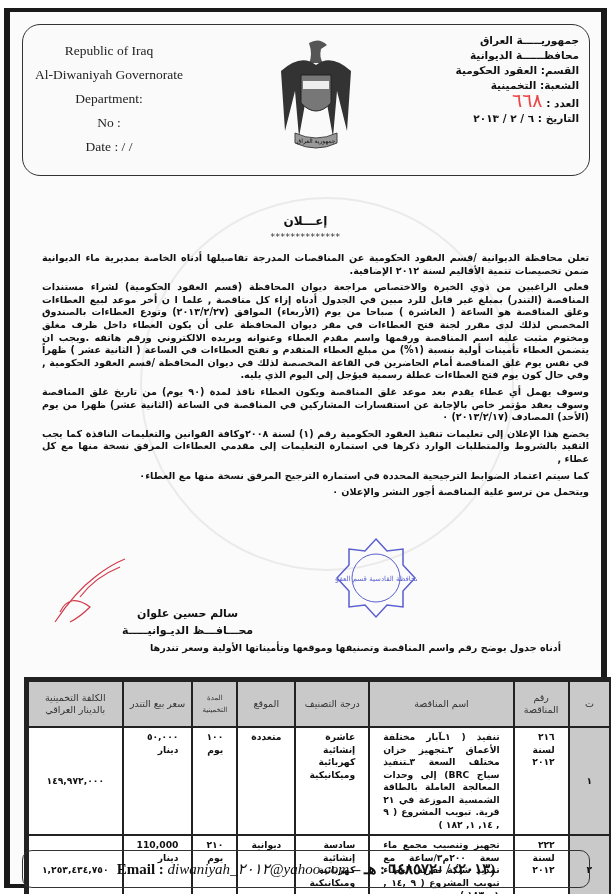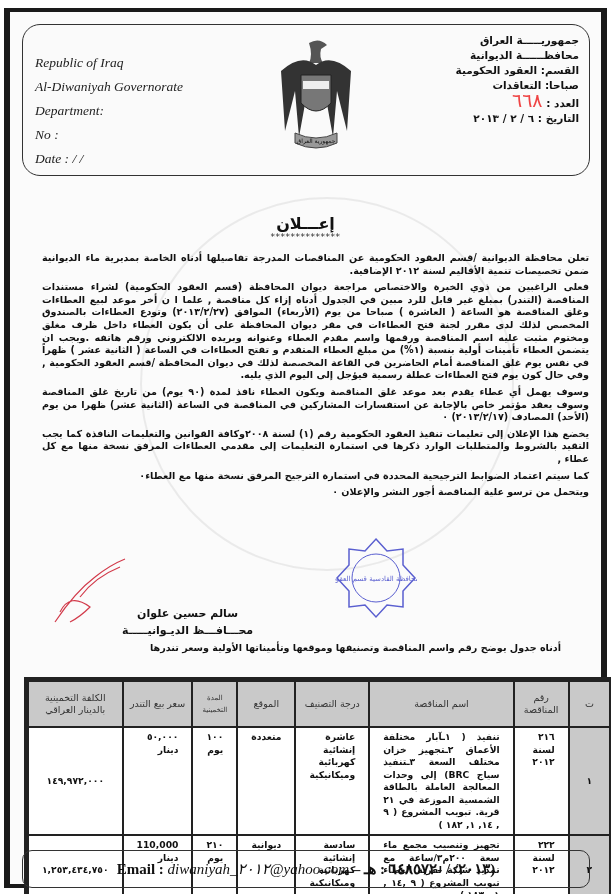--- a/index.html
+++ b/index.html
@@ -1,25 +1,25 @@
 <!DOCTYPE html>
 <html><head>
 <meta charset="utf-8">
 <style>
   html,body{margin:0;padding:0;background:#fff;}
   body{width:613px;height:894px;position:relative;overflow:hidden;font-family:"DejaVu Sans",sans-serif;color:#111;}
   .page{position:absolute;left:4px;top:8px;width:603px;height:880px;border:4px solid #1a1a1a;border-left-width:6px;border-right-width:6px;box-sizing:border-box;background:#fbfbfb;}
   .header-box{position:absolute;left:12px;top:12px;width:566px;height:150px;border:1.5px solid #333;border-radius:18px;background:#fafafa;}
-  .eng{position:absolute;left:12px;top:26px;font-family:"Liberation Serif",serif;font-style:italic;font-size:13.5px;line-height:24px;color:#222;}
+  .eng{position:absolute;left:12px;top:14px;font-family:"Liberation Serif",serif;font-size:13.5px;line-height:24px;color:#222;text-align:center;}
   .eng div{height:24px;}
   .arb-head{position:absolute;right:10px;top:8px;direction:rtl;text-align:right;font-size:10.5px;font-weight:bold;line-height:15px;color:#111;}
   .arb-head .hand{color:#ef4444;font-weight:normal;font-size:19px;font-family:"DejaVu Serif",serif;}
   .emblem{position:absolute;left:248px;top:12px;width:90px;height:122px;}
   .watermark{position:absolute;left:130px;top:185px;width:370px;height:370px;border-radius:50%;border:2px solid #e6e6e6;opacity:.8;}
-  .title{position:absolute;left:0;width:100%;top:202px;text-align:center;font-size:16px;font-weight:bold;direction:rtl;}
+  .title{position:absolute;left:0;width:100%;top:202px;text-align:center;font-size:12px;font-weight:bold;direction:rtl;}
   .stars{position:absolute;left:0;width:100%;top:220px;text-align:center;font-size:9px;letter-spacing:0.5px;color:#333;}
   .body-text{position:absolute;left:28px;width:555px;top:236px;direction:rtl;text-align:justify;font-size:9.6px;font-weight:bold;line-height:12.6px;color:#111;}
   .body-text p{margin:4px;}
   .sig{position:absolute;left:112px;top:593px;direction:rtl;text-align:center;font-size:11px;font-weight:bold;line-height:17px;}
   .sig-scribble{position:absolute;left:40px;top:545px;width:80px;height:70px;}
   .stamp{position:absolute;left:325px;top:525px;width:82px;height:82px;}
   .table-caption{position:absolute;right:40px;top:630px;direction:rtl;font-size:9.6px;font-weight:bold;}
   .tbl-wrap{position:absolute;left:14px;top:665px;width:584px;border:3px solid #222;border-right:0;}
   table{border-collapse:collapse;width:100%;direction:rtl;font-size:9.2px;font-weight:bold;}
   th{background:#c9c9c9;color:#333;font-weight:normal;border:2px solid #222;height:40px;font-size:9.5px;line-height:12px;padding:2px;}
@@ -51,21 +51,21 @@
       <path d="M30 38 h30 v28 q-15 16 -30 0z" fill="#777" stroke="#222"></path>
       <rect x="32" y="44" width="26" height="8" fill="#eee"></rect>
       <path d="M24 96 q21 10 42 0 l0 10 q-21 10 -42 0z" fill="#999" stroke="#444"></path>
       <text x="45" y="106" font-size="6" text-anchor="middle" fill="#111">جمهورية العراق</text>
     </svg>
 
     <div class="arb-head">
       <div>جمهوريـــــة العراق</div>
       <div>محافظــــــة الديوانية</div>
       <div>القسم: العقود الحكومية</div>
-      <div>صباحا: التعاقدات</div>
+      <div>الشعبة: التخمينية</div>
       <div>
         <span>العدد :</span>
         <span class="hand">٦٦٨</span>
       </div>
       <div>
         <span>التاريخ :</span>
         <span>٦ / ٢ / ٢٠١٣</span>
       </div>
     </div>
   </div>

